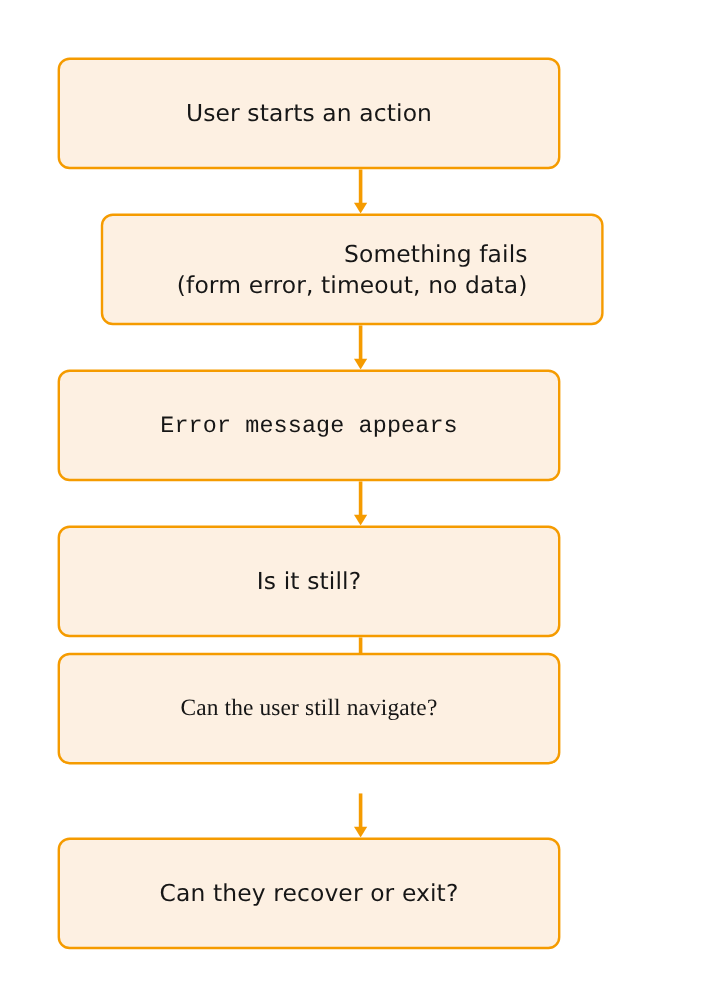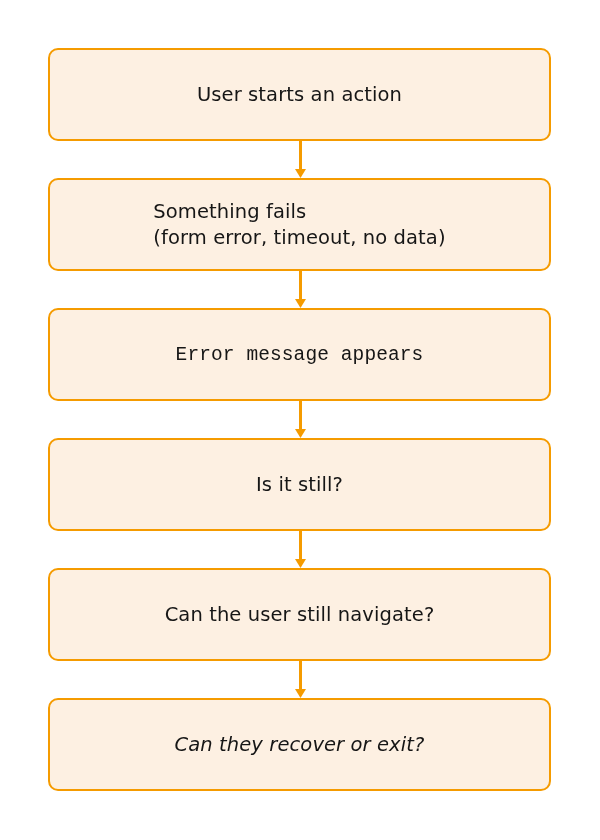--- a/index.html
+++ b/index.html
@@ -16,30 +16,30 @@
   }
   #flowchart {
     position: relative;
     width: 600px;
     height: 840px;
     background: #ffffff;
   }
   .node {
     position: absolute;
     left: 48px;
-    width: 503px;
+    width: 419px;
     height: 93px;
     box-sizing: border-box;
     background: #fdf0e2;
     border: 2px solid #f59b00;
     border-radius: 10px;
     display: flex;
     align-items: center;
     justify-content: center;
-    text-align: left;
+    text-align: right;
   }
   .node-label {
     font-size: 19.5px;
     line-height: 26px;
     color: #161616;
     letter-spacing: 0.1px;
     white-space: pre-line;
     padding: 0 12px;
   }
   .connector {
@@ -62,21 +62,21 @@
     <span class="node-label">User starts an action</span>
   </div>
 
   <div class="connector" style="top:141px;">
     <svg width="13" height="37" viewBox="0 0 13 37" aria-hidden="true">
       <line x1="6.5" y1="0" x2="6.5" y2="29" stroke="#f59b00" stroke-width="3"></line>
       <polygon points="1,28 12,28 6.5,37" fill="#f59b00"></polygon>
     </svg>
   </div>
 
-  <div class="node" style="top:178px;">
+  <div class="node" style="top:178px;margin-left:36px;">
     <span class="node-label">Something fails
 (form error, timeout, no data)</span>
   </div>
 
   <div class="connector" style="top:271px;">
     <svg width="13" height="37" viewBox="0 0 13 37" aria-hidden="true">
       <line x1="6.5" y1="0" x2="6.5" y2="29" stroke="#f59b00" stroke-width="3"></line>
       <polygon points="1,28 12,28 6.5,37" fill="#f59b00"></polygon>
     </svg>
   </div>
@@ -96,28 +96,28 @@
     <span class="node-label">Is it still?</span>
   </div>
 
   <div class="connector" style="top:531px;">
     <svg width="13" height="37" viewBox="0 0 13 37" aria-hidden="true">
       <line x1="6.5" y1="0" x2="6.5" y2="29" stroke="#f59b00" stroke-width="3"></line>
       <polygon points="1,28 12,28 6.5,37" fill="#f59b00"></polygon>
     </svg>
   </div>
 
-  <div class="node" style="top:568px;">
+  <div class="node" style="top:544px;font-family:Liberation Serif, serif;">
     <span class="node-label">Can the user still navigate?</span>
   </div>
 
   <div class="connector" style="top:661px;">
     <svg width="13" height="37" viewBox="0 0 13 37" aria-hidden="true">
       <line x1="6.5" y1="0" x2="6.5" y2="29" stroke="#f59b00" stroke-width="3"></line>
       <polygon points="1,28 12,28 6.5,37" fill="#f59b00"></polygon>
     </svg>
   </div>
 
-  <div class="node" style="top:698px;font-style:italic;">
+  <div class="node" style="top:698px;">
     <span class="node-label">Can they recover or exit?</span>
   </div>
 
 </div>
 
 </body></html>

